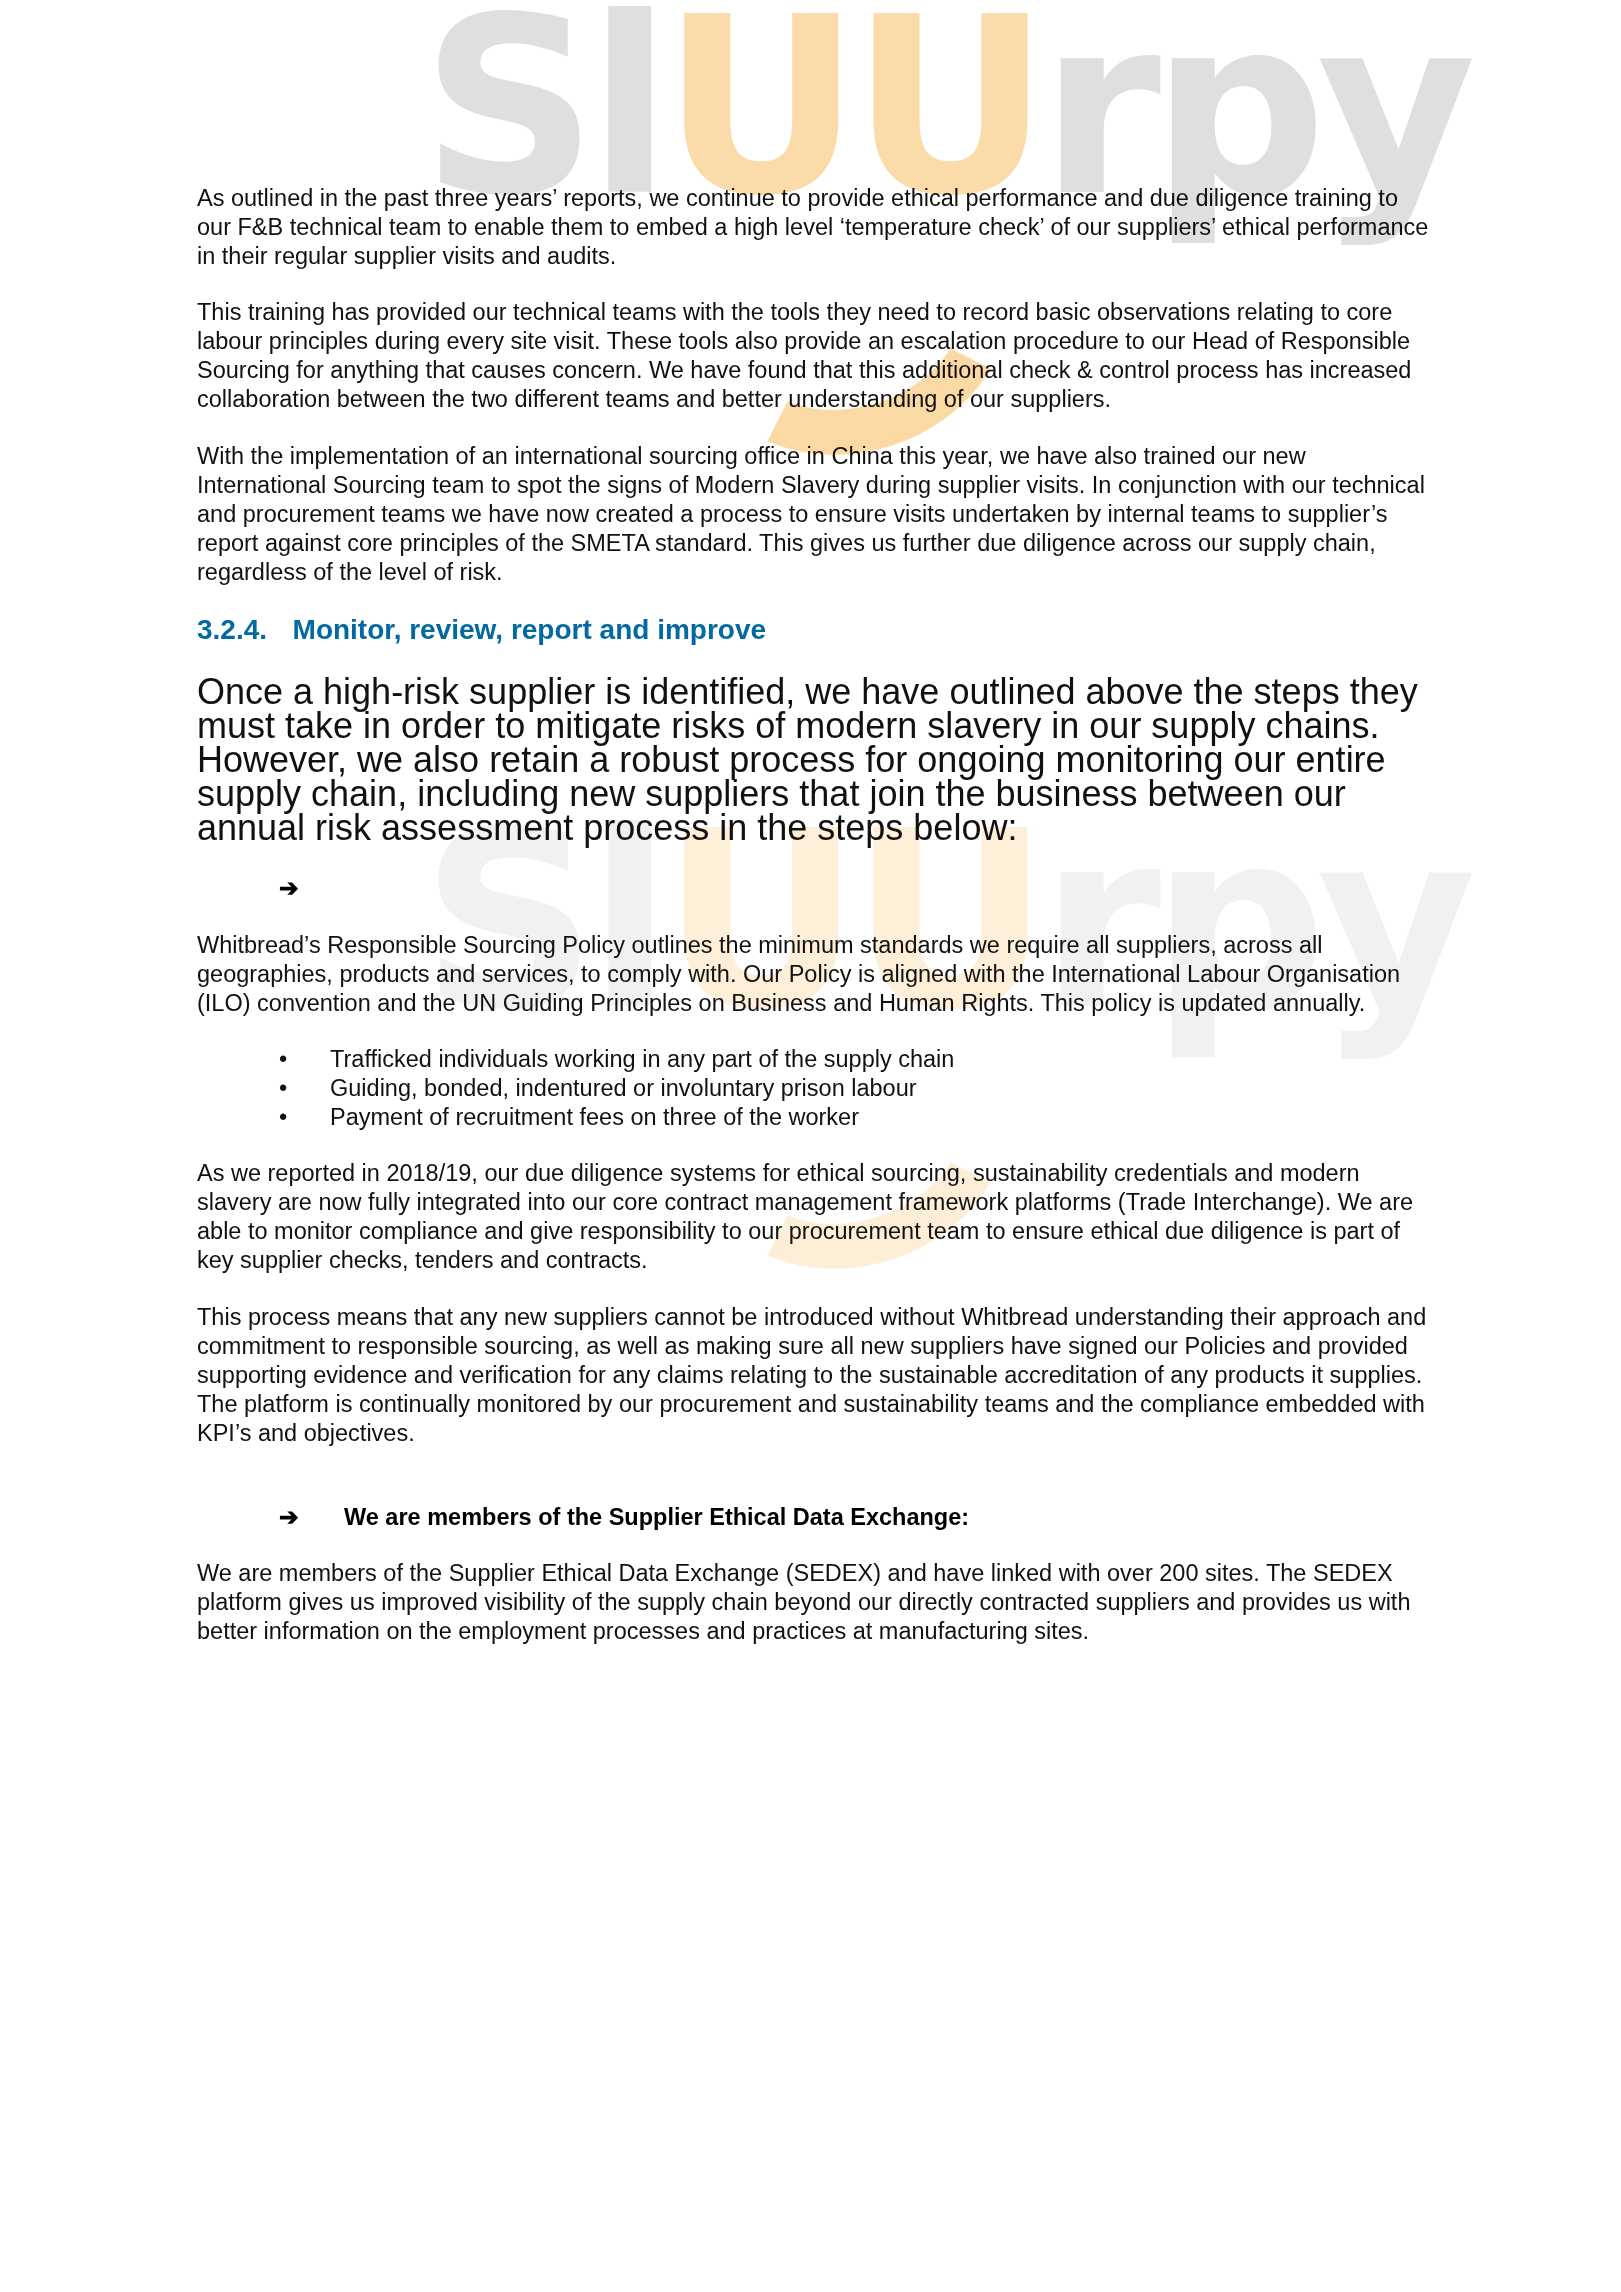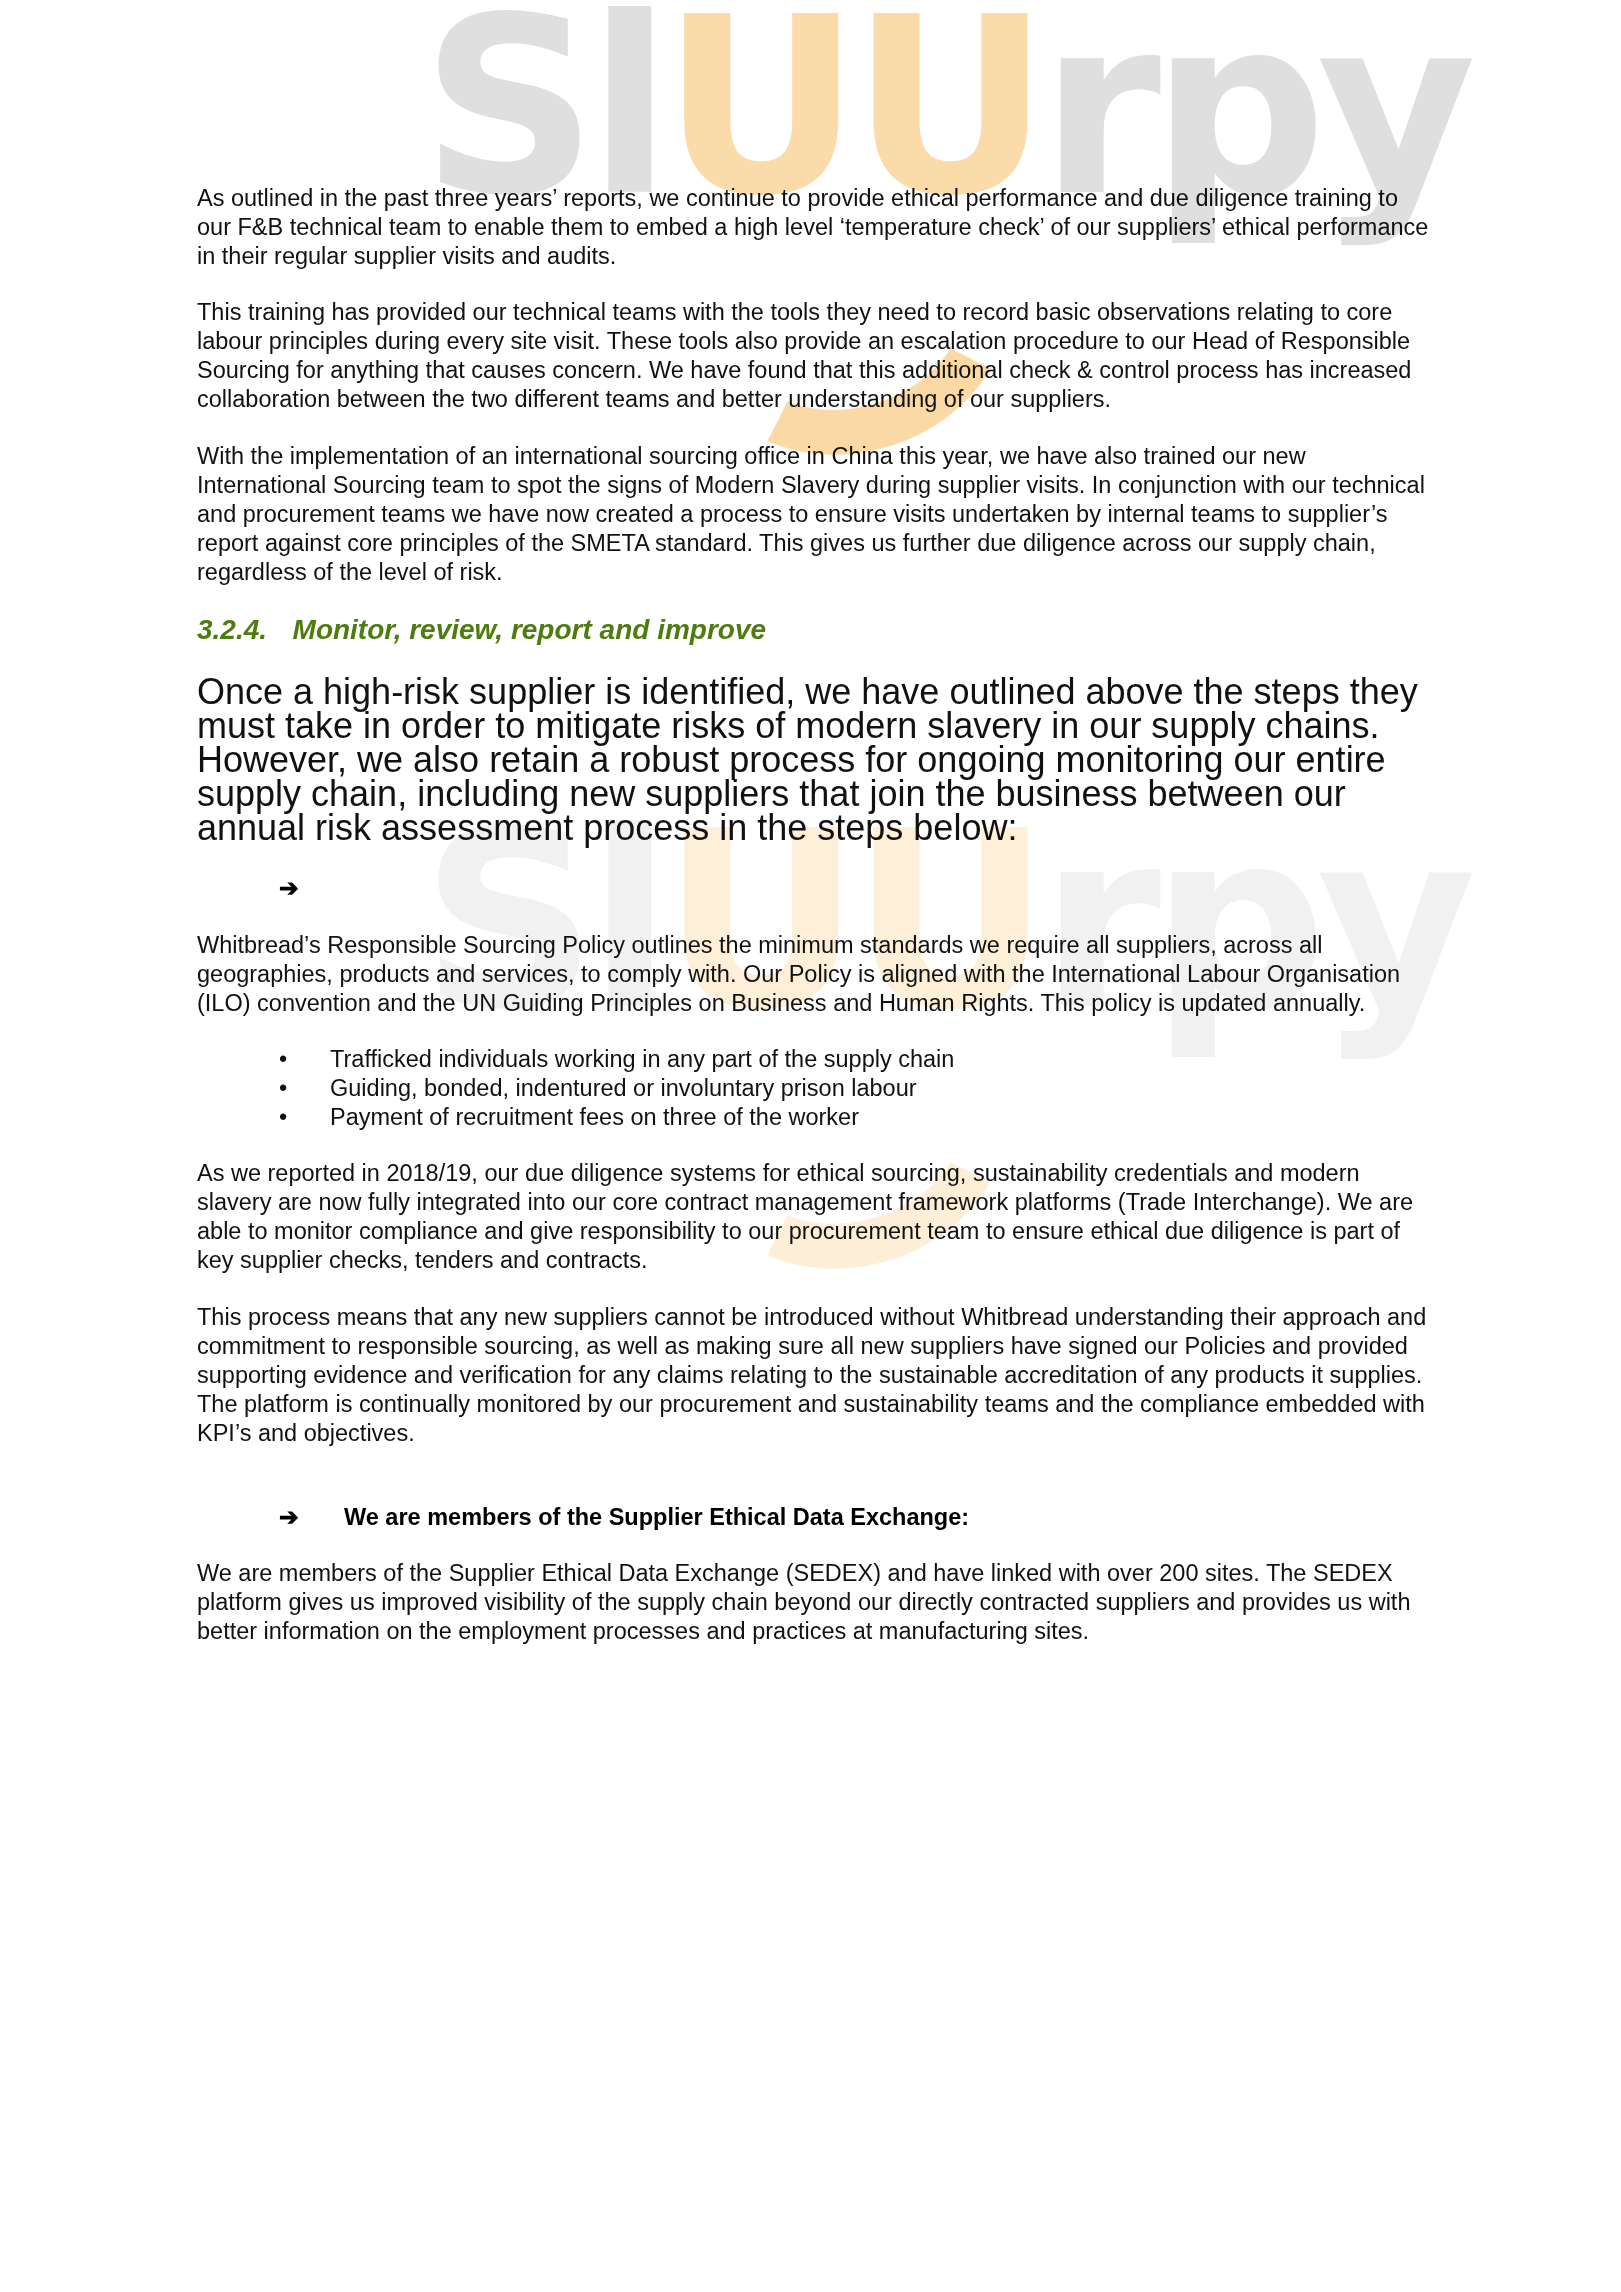--- a/index.html
+++ b/index.html
@@ -27,23 +27,22 @@
     text-align: left;
   }
   p.lead {
     font-size: 36px;
     line-height: 34px;
     margin: 0 0 29px 0;
   }
   h2.section {
     font-size: 28px;
     font-weight: bold;
-    color: #4d7c0f;
+    color: #0369a1;
     margin: 7.8px 0 29px 0;
-    font-style: italic;
   }
   h2.section .num { margin-right: 25.5px; }
   .arrow-item {
     display: flex;
     font-weight: bold;
     font-size: 23.5px;
     line-height: 29px;
     margin: 0 0 27.4px 0;
     padding-left: 82px;
     color: #000000;

